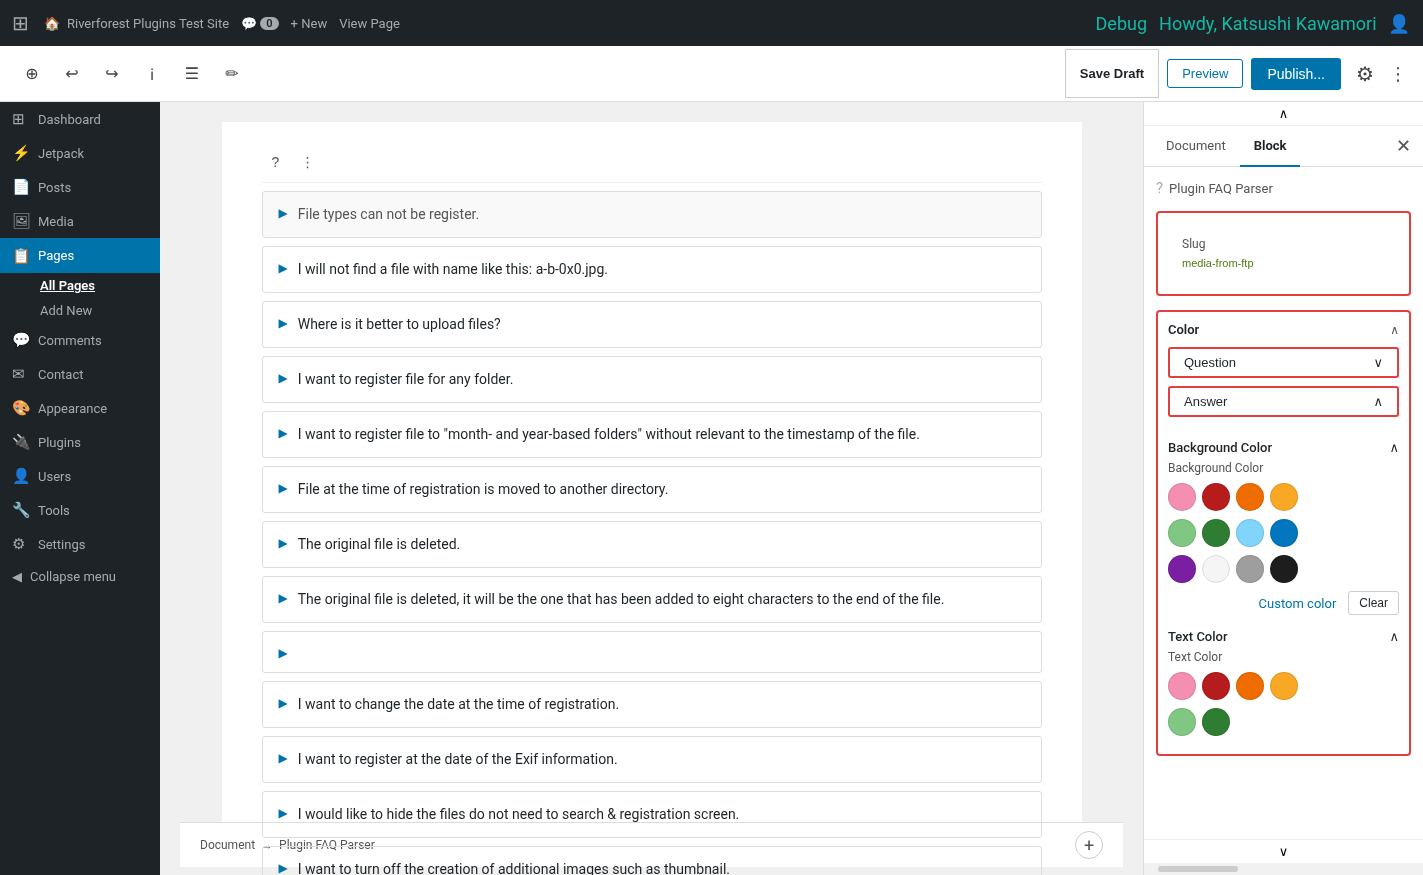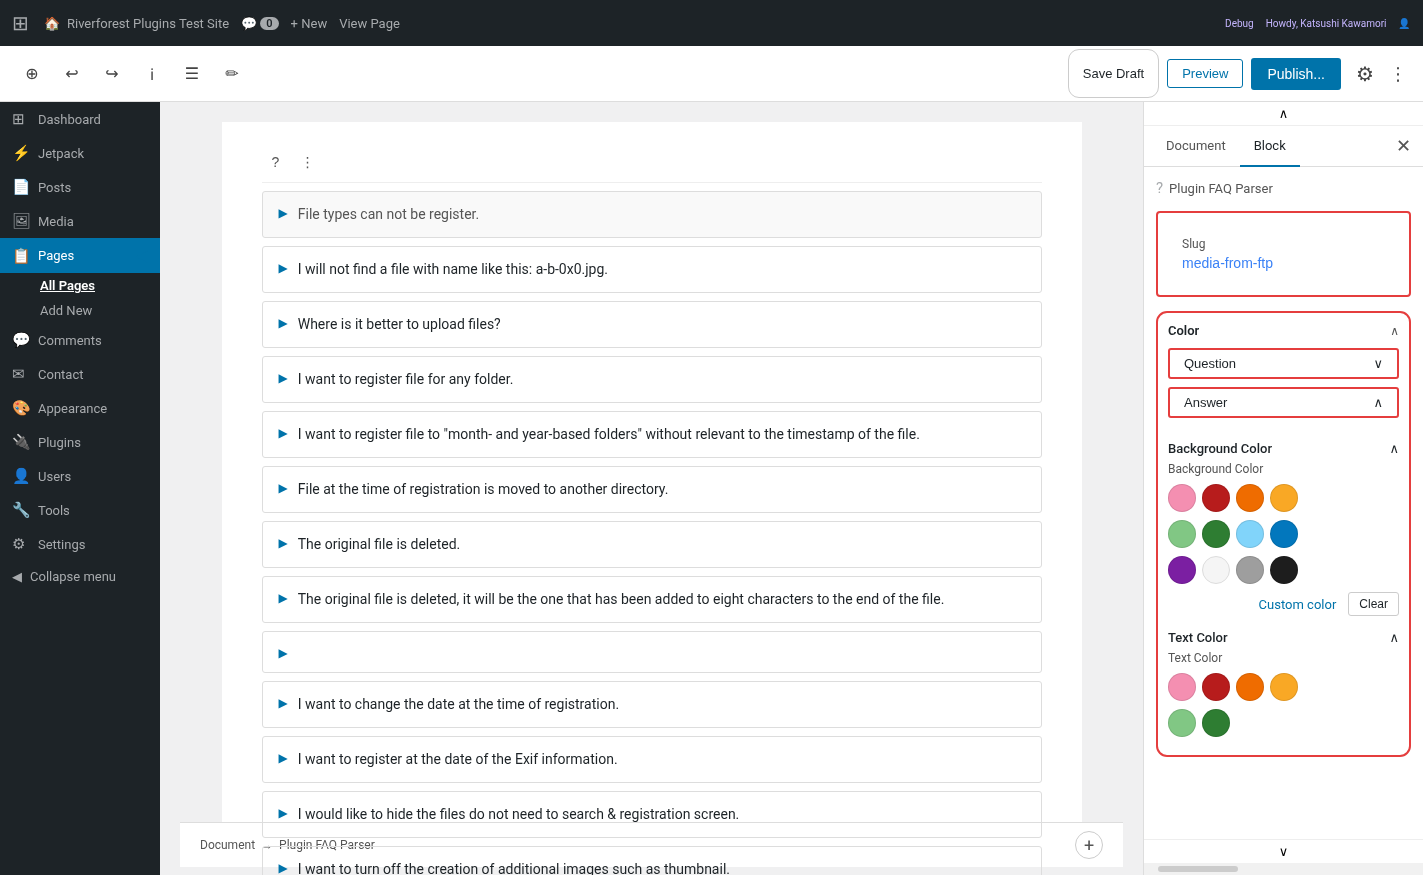--- a/index.html
+++ b/index.html
@@ -6,27 +6,27 @@
     body { font-family: -apple-system, BlinkMacSystemFont, "Segoe UI", Roboto, sans-serif; font-size: 13px; background: #f0f0f1; display: flex; flex-direction: column; height: 875px; overflow: hidden; }
 
     
     .topbar { background: #1d2327; height: 46px; display: flex; align-items: center; padding: 0 12px; gap: 12px; flex-shrink: 0; }
     .topbar-logo { color: #a7aaad; font-size: 20px; margin-right: 4px; }
     .topbar-site { display: flex; align-items: center; gap: 6px; color: #a7aaad; font-size: 13px; }
     .topbar-site span { color: #a7aaad; }
     .topbar-notif { color: #a7aaad; font-size: 13px; display: flex; align-items: center; gap: 3px; }
     .topbar-new { color: #a7aaad; font-size: 13px; cursor: pointer; }
     .topbar-viewpage { color: #a7aaad; font-size: 13px; cursor: pointer; }
-    .topbar-right { margin-left: auto; display: flex; align-items: center; gap: 12px; color: #c4b5fd; font-size: 10px; }
+    .topbar-right { margin-left: auto; display: flex; align-items: center; gap: 12px; color: #14b8a6; font-size: 18px; }
 
     
     .editor-toolbar { background: white; height: 56px; display: flex; align-items: center; padding: 0 16px; gap: 8px; border-bottom: 1px solid #ddd; flex-shrink: 0; }
     .toolbar-icon { width: 32px; height: 32px; display: flex; align-items: center; justify-content: center; border-radius: 4px; cursor: pointer; color: #444; font-size: 16px; border: none; background: none; }
     .toolbar-spacer { flex: 1; }
-    .btn-save-draft { background: none; border: 1px solid #ccc; border-radius: 11px; padding: 16px 14px; font-size: 13px; cursor: pointer; color: #1d2327; }
+    .btn-save-draft { background: none; border: 1px solid #ccc; border-radius: 0; padding: 16px 14px; font-size: 13px; cursor: pointer; color: #1d2327; font-weight: bold; }
     .btn-preview { background: none; border: 1px solid #0073aa; border-radius: 3px; padding: 6px 14px; font-size: 13px; cursor: pointer; color: #0073aa; }
     .btn-publish { background: #0073aa; border: none; border-radius: 3px; padding: 8px 16px; font-size: 14px; cursor: pointer; color: white; font-weight: 500; }
     .btn-settings { background: none; border: none; cursor: pointer; color: #444; font-size: 20px; width: 32px; height: 32px; display: flex; align-items: center; justify-content: center; border-radius: 4px; }
     .btn-more { background: none; border: none; cursor: pointer; color: #444; font-size: 18px; }
 
     
     .main-layout { display: flex; flex: 1; overflow: hidden; }
 
     
     .sidebar { width: 160px; background: #1d2327; flex-shrink: 0; overflow-y: auto; }
@@ -49,34 +49,34 @@
     
     .faq-item { border: 1px solid #ddd; border-radius: 3px; margin-bottom: 8px; padding: 12px 16px; display: flex; align-items: flex-start; gap: 10px; cursor: pointer; }
     .faq-arrow { color: #0073aa; font-size: 12px; margin-top: 2px; flex-shrink: 0; }
     .faq-text { color: #1d2327; font-size: 14px; line-height: 1.5; }
 
     
     .bottom-bar { background: white; border-top: 1px solid #ddd; padding: 8px 20px; font-size: 12px; color: #555; display: flex; align-items: center; gap: 6px; }
     .add-block-btn { display: flex; align-items: center; justify-content: center; width: 28px; height: 28px; border: 1px solid #ccc; border-radius: 50%; cursor: pointer; font-size: 18px; color: #555; margin-left: auto; }
     .panel-tabs { display: flex; border-bottom: 1px solid #ddd; padding: 0 8px; flex-shrink: 0; align-items: center; }
     .panel-tab { padding: 12px 14px; font-size: 13px; cursor: pointer; color: #555; border-bottom: 2px solid transparent; margin-bottom: -1px; }
-    .panel-tab.active { color: #1d2327; border-bottom: 2px solid #0073aa; font-weight: 400; }
+    .panel-tab.active { color: #1d2327; border-bottom: 2px solid #0073aa; font-weight: 700; }
     .panel-close { margin-left: auto; background: none; border: none; cursor: pointer; color: #555; font-size: 18px; padding: 4px; }
     .panel-content { padding: 12px; flex: 1; overflow-y: auto; }
 
     
     .plugin-info { display: flex; align-items: center; gap: 6px; color: #555; font-size: 13px; margin-bottom: 14px; }
     .plugin-info-icon { color: #a7aaad; font-size: 15px; }
 
     
     .panel-slug-box { border: 2px solid #e53e3e; border-radius: 4px; padding: 24px; margin-bottom: 14px; }
     .panel-slug-label { font-size: 12px; color: #555; margin-bottom: 4px; }
 
     
-    .color-section { border: 2px solid #e53e3e; border-radius: 11px; padding: 10px; }
+    .color-section { border: 2px solid #e53e3e; border-radius: 4px; padding: 10px; }
     .color-section-header { display: flex; align-items: center; justify-content: space-between; margin-bottom: 10px; }
     .color-section-title { font-size: 13px; font-weight: 600; color: #1d2327; }
     .color-section-chevron { font-size: 12px; color: #555; }
 
     
     .color-target-btn { border: 2px solid #e53e3e; border-radius: 3px; padding: 6px 14px; font-size: 13px; cursor: pointer; background: none; color: #1d2327; display: flex; align-items: center; justify-content: space-between; width: 100%; margin-bottom: 8px; }
 
     
     .bg-color-section { margin-top: 23px; }
     .bg-color-label { font-size: 12px; color: #555; margin-bottom: 8px; display: flex; align-items: center; justify-content: space-between; }
@@ -291,21 +291,21 @@
 
     <div class="panel-content">
 
       <div class="plugin-info">
         <span class="plugin-info-icon">?</span>
         <span>Plugin FAQ Parser</span>
       </div>
 
       <div class="panel-slug-box">
         <div class="panel-slug-label">Slug</div>
-        <input type="text" style="width: 100%; border: none; outline: none; font-size: 14px; color: #3b82f6; background: transparent;" value="media-from-ftp">
+        <input type="text" style="width: 100%; border: none; outline: none; font-size: 11px; color: #4d7c0f; background: transparent;" value="media-from-ftp">
       </div>
 
       <div class="color-section">
         <div class="color-section-header">
           <span class="color-section-title">Color</span>
           <span class="color-section-chevron">∧</span>
         </div>
 
         <button class="color-target-btn">
           <span>Question</span>

